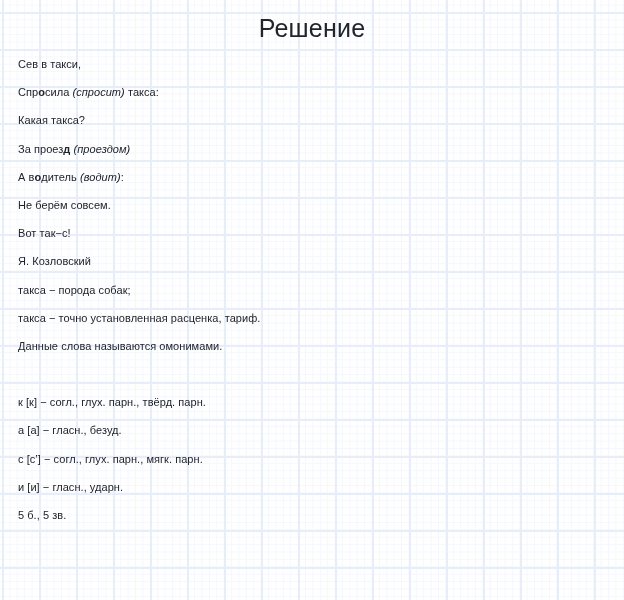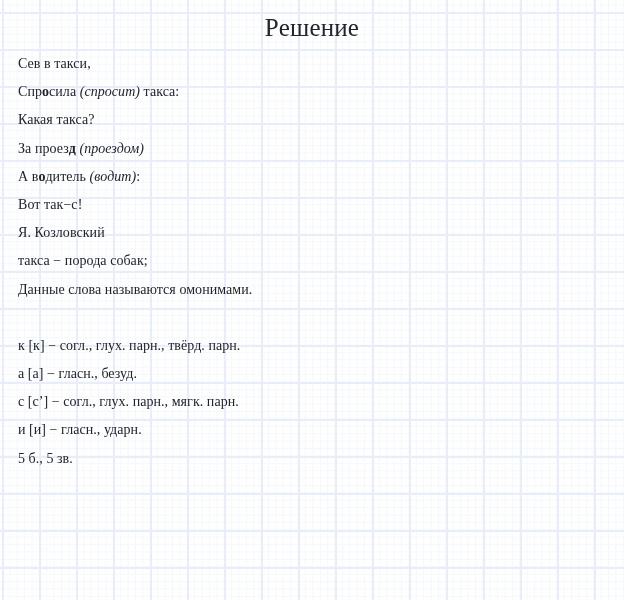--- a/index.html
+++ b/index.html
@@ -38,21 +38,20 @@
       2px 12px;
   }
 
   
   #content {
     position: absolute;
     left: 0;
     top: 0;
     width: 624px;
     height: 600px;
-    font-family: Liberation Serif, serif;
   }
 
   .doc-title {
     position: absolute;
     left: 0;
     top: 12px;
     width: 624px;
     text-align: center;
     font-size: 25px;
     font-weight: 400;
@@ -62,21 +61,21 @@
   }
 
   .lines {
     position: absolute;
     left: 18px;
     top: 50px;
     width: 600px;
   }
 
   .line {
-    font-size: 14px;
+    font-size: 11px;
     color: #20242c;
     line-height: 28.2px;
     height: 28.2px;
     white-space: pre;
     letter-spacing: 0.05px;
   }
 
   .line b  { font-weight: 700; }
   .line i  { font-style: italic; }
 </style>
@@ -87,23 +86,25 @@
   <div id="content">
 
     <div class="doc-title">Решение</div>
 
     <div class="lines">
         <div class="line"><span>Сев в такси,</span></div>
         <div class="line"><span>Спр</span><b>о</b><span>сила </span><i>(спросит)</i><span> такса:</span></div>
         <div class="line"><span>Какая такса?</span></div>
         <div class="line"><span>За проез</span><b>д</b><span> </span><i>(проездом)</i></div>
         <div class="line"><span>А в</span><b>о</b><span>дитель </span><i>(водит)</i><span>:</span></div>
+        <div class="line"><span>Не берём совсем.</span></div>
         <div class="line"><span>Вот так−с!</span></div>
         <div class="line"><span>Я. Козловский</span></div>
         <div class="line"><span>такса − порода собак;</span></div>
+        <div class="line"><span>такса − точно установленная расценка, тариф.</span></div>
         <div class="line"><span>Данные слова называются омонимами.</span></div>
         <div class="line"><span></span></div>
         <div class="line"><span>к [к] − согл., глух. парн., твёрд. парн.</span></div>
         <div class="line"><span>а [а] − гласн., безуд.</span></div>
         <div class="line"><span>с [с’] − согл., глух. парн., мягк. парн.</span></div>
         <div class="line"><span>и [и] − гласн., ударн.</span></div>
         <div class="line"><span>5 б., 5 зв.</span></div>
       </div>
 
   </div>

